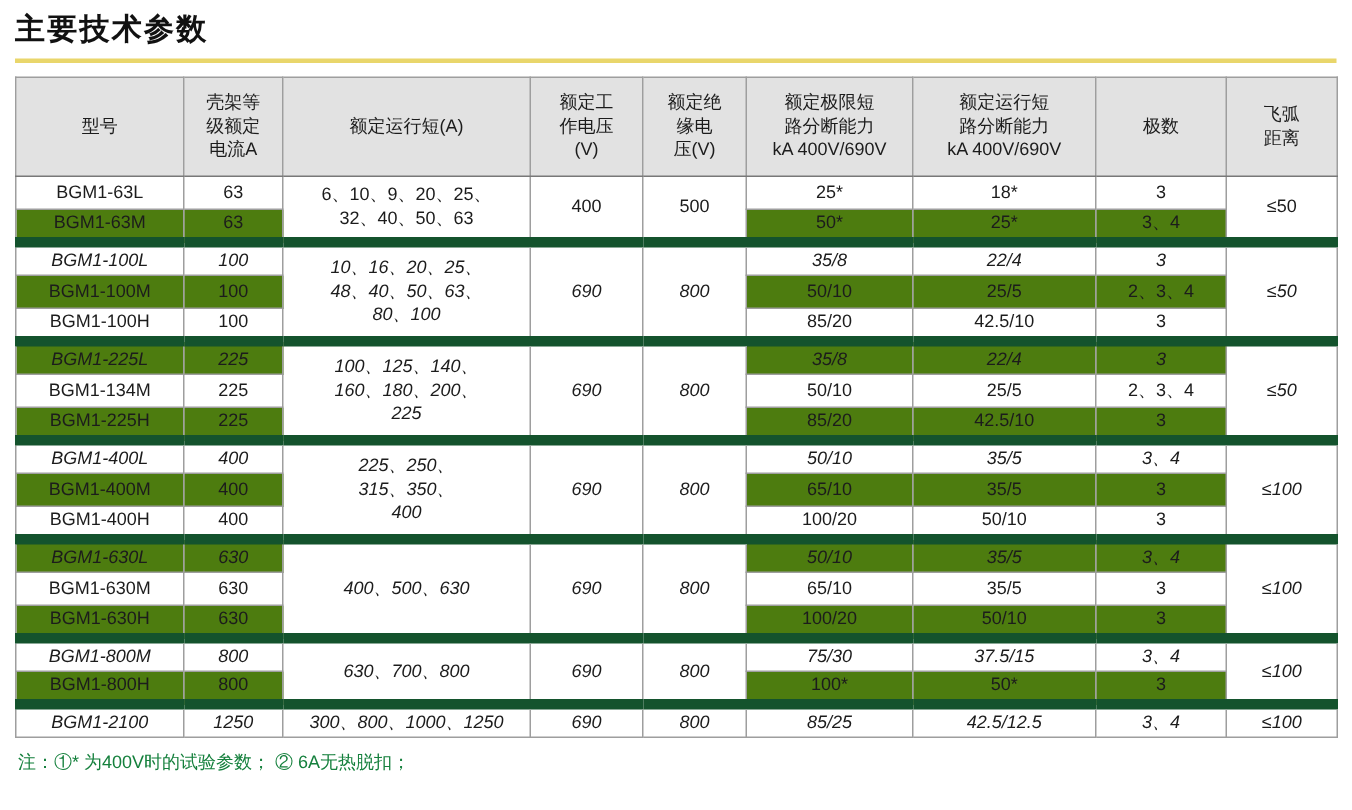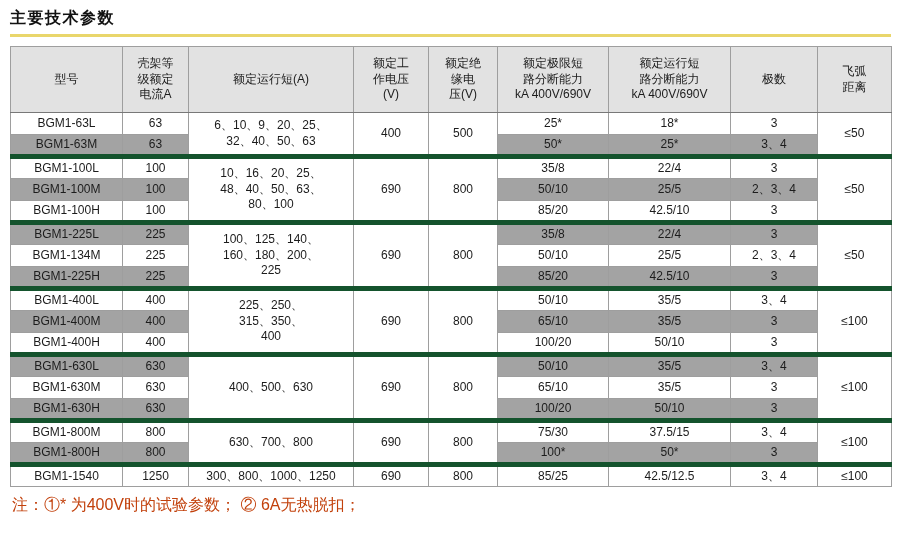--- a/index.html
+++ b/index.html
@@ -5,21 +5,21 @@
   * { box-sizing: border-box; }
   html, body { margin: 0; padding: 0; }
   body {
     width: 901px; height: 540px;
     background: #ffffff;
     font-family: "Liberation Sans", sans-serif;
     color: #1c1c1c;
     overflow: hidden;
   }
   .page-title {
-    font-size: 16px;
+    font-size: 20px;
     font-weight: 700;
     letter-spacing: 1.5px;
     color: #111;
     margin: 8px 0 0 10px;
     line-height: 1.2;
   }
   .accent-rule {
     height: 3px;
     background: #e9d66b;
     margin: 7px 10px 9px 10px;
@@ -40,25 +40,25 @@
     white-space: pre-line;
     line-height: 1.3;
     padding: 1px 2px;
   }
   .spec thead th {
     background: #e2e2e2;
     height: 66px;
     border-bottom: 1px solid #787878;
   }
   .spec tbody td { height: 22px; }
-  .spec tr.g-top td { border-top: 5px solid #14532d; }
-  .spec tr.shade td.pr { background: #a3a3a3; }
+  .spec tr.g-top td { border-top: 7px solid #14532d; font-style: italic; }
+  .spec tr.shade td.pr { background: #4d7c0f; }
   .footnote {
-    font-size: 16px;
-    color: #c2410c;
+    font-size: 12px;
+    color: #15803d;
     margin: 8px 0 0 12px;
   }
 </style>
 </head>
 <body>
 
 <div class="page-title">主要技术参数</div>
 <div class="accent-rule" style="background: rgb(233, 214, 107);"></div>
 
 <table class="spec">
@@ -235,21 +235,21 @@
       <td rowspan="2">≤100</td>
     </tr>
     <tr class="shade">
       <td class="pr">BGM1-800H</td>
       <td class="pr">800</td>
       <td class="pr">100*</td>
       <td class="pr">50*</td>
       <td class="pr">3</td>
     </tr>
     <tr class="g-top">
-      <td class="pr">BGM1-1540</td>
+      <td class="pr">BGM1-2100</td>
       <td class="pr">1250</td>
       <td>300、800、1000、1250</td>
       <td>690</td>
       <td>800</td>
       <td class="pr">85/25</td>
       <td class="pr">42.5/12.5</td>
       <td class="pr">3、4</td>
       <td>≤100</td>
     </tr>
   </tbody>

